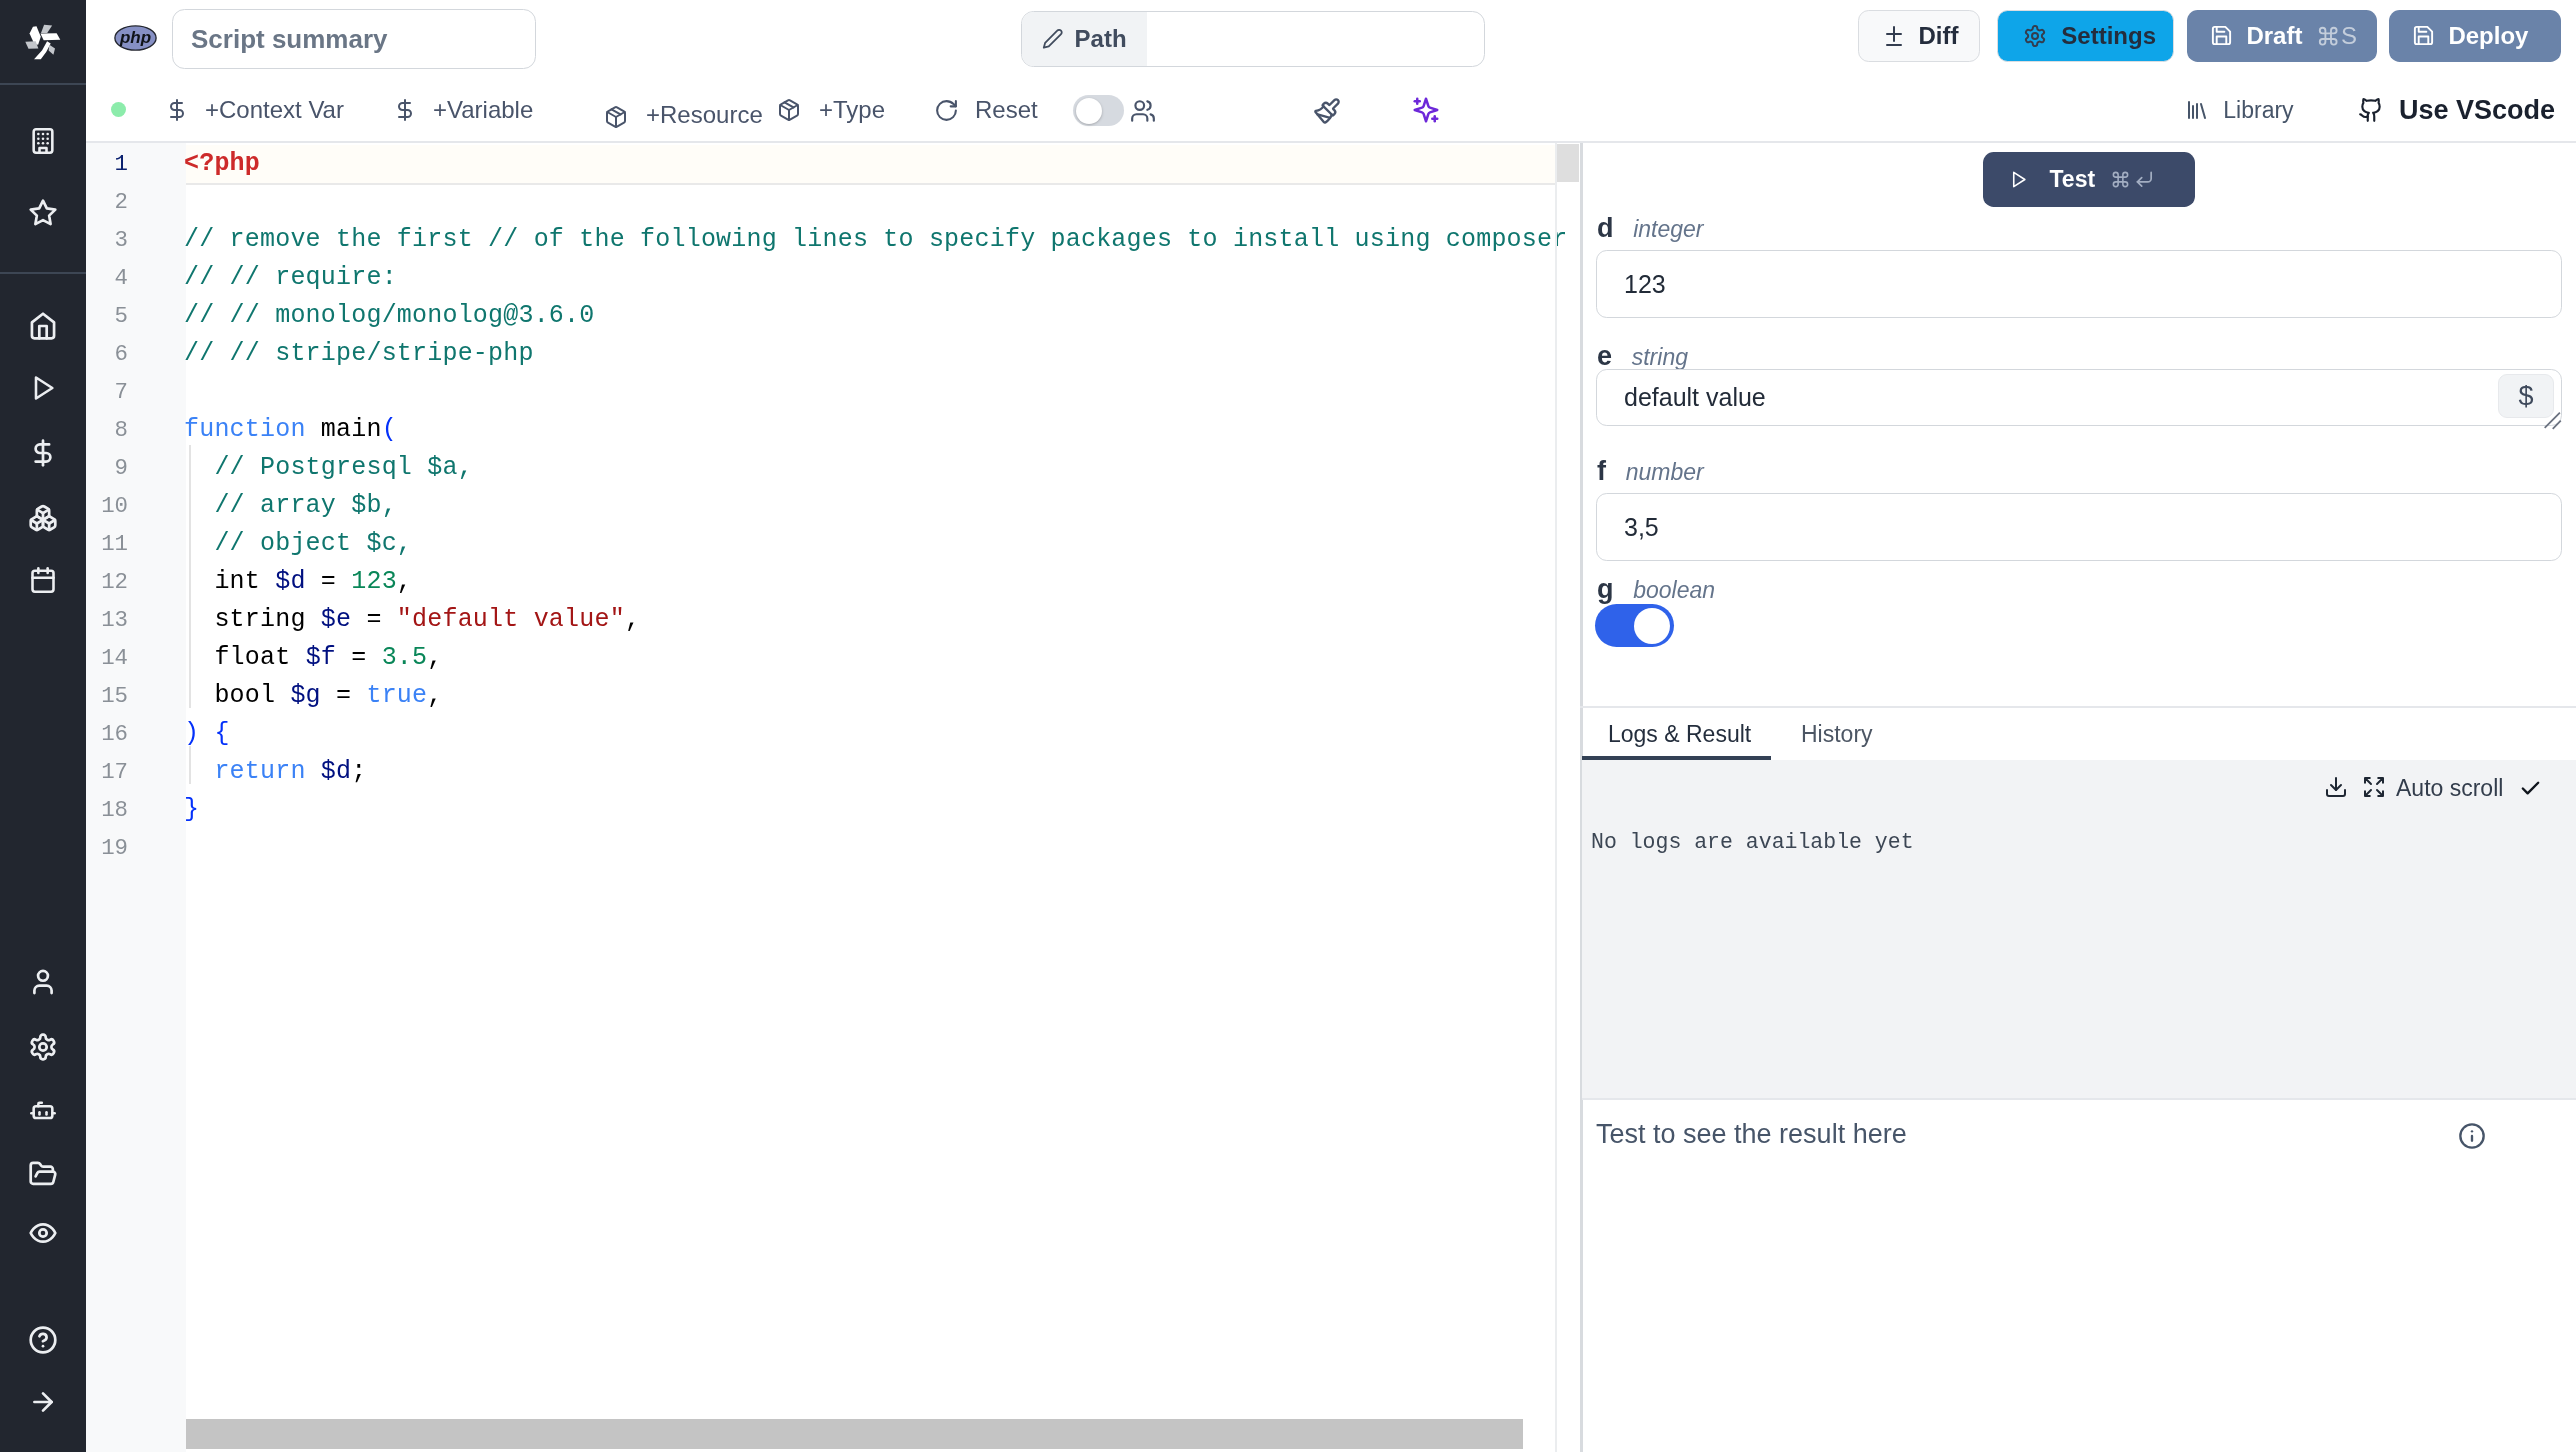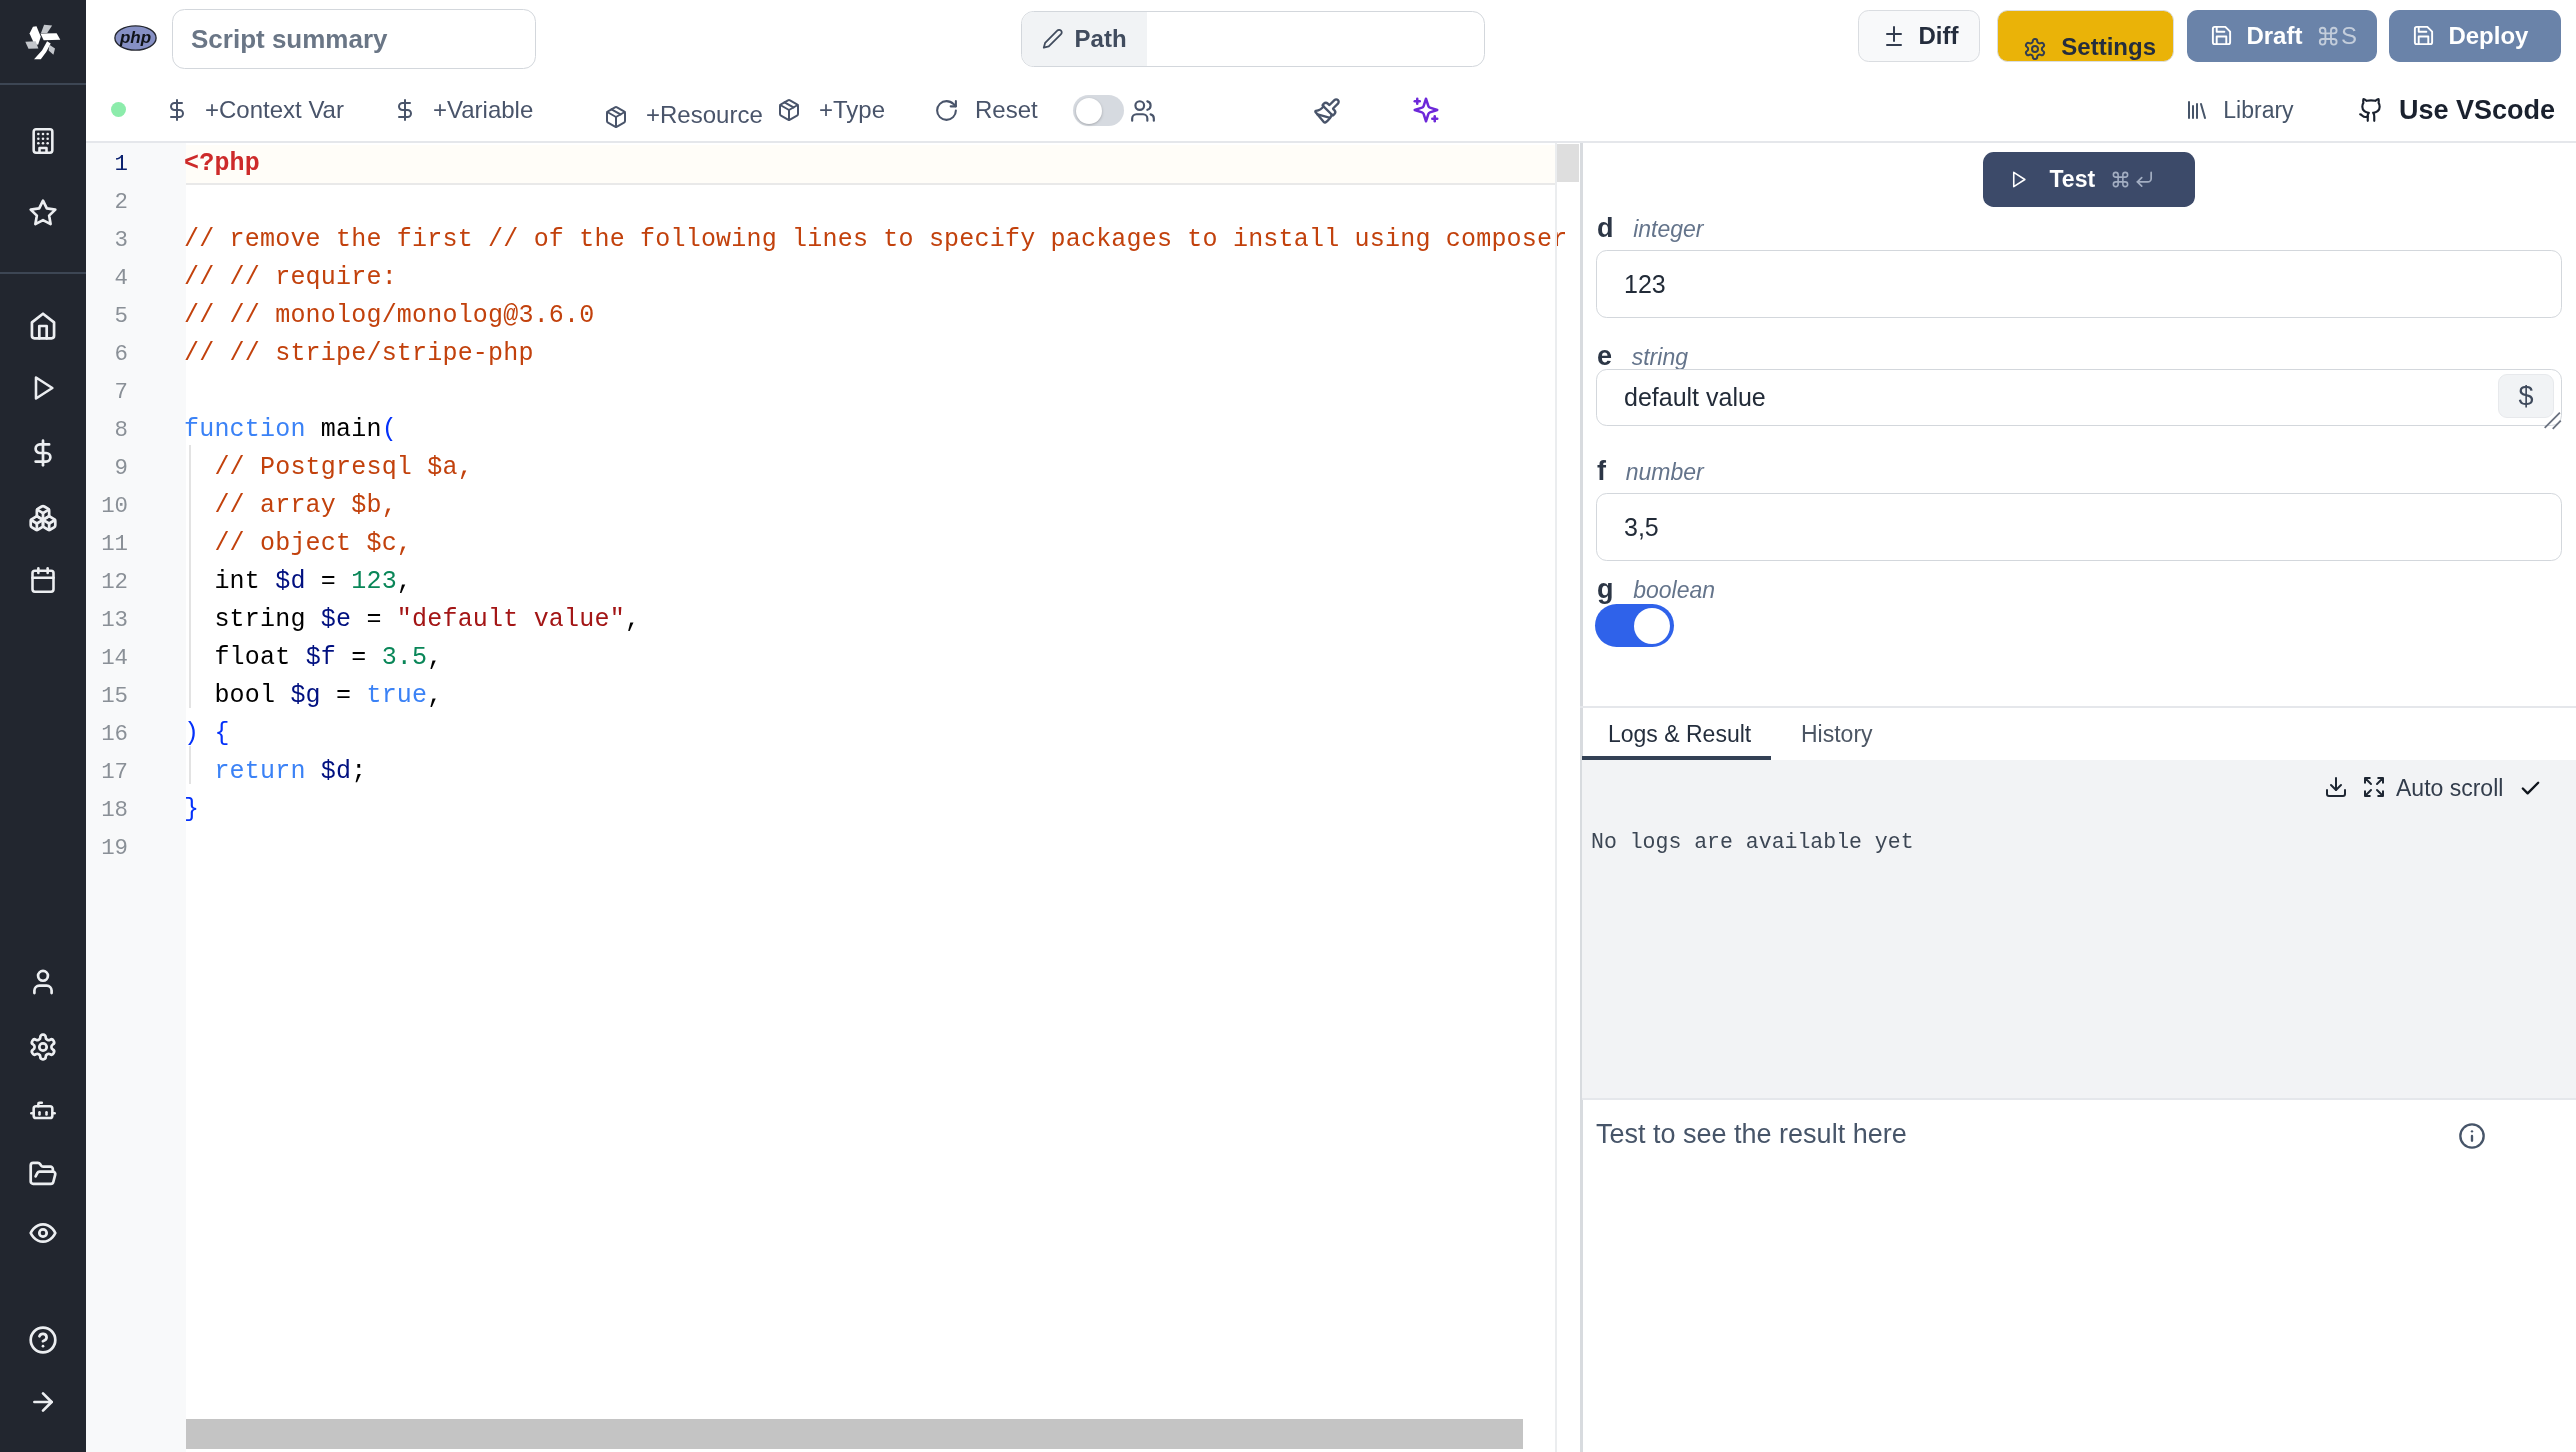--- a/index.html
+++ b/index.html
@@ -10,31 +10,31 @@
 
   
   #sidebar { position:absolute; left:0; top:0; width:86px; height:1453px; background:#22262f; }
   #sidebar svg.sicon { stroke-width:2.2; }
   #sidebar .sep { position:absolute; left:0; width:86px; height:1.8px; background:#3d4654; }
   .sicon { position:absolute; left:43px; transform:translate(-50%,-50%); color:#eceef1; }
 
   
   .hbtn { position:absolute; top:9.8px; height:52px; border-radius:10.7px; display:flex; align-items:center; font-weight:700; font-size:24px; }
   .light { background:#f8f9fa; border:1.8px solid #dadde1; color:#242d3d; }
-  .white { background:#eab308; border:1.8px solid #dadde1; color:#242d3d;align-items:flex-end; }
+  .white { background:#0ea5e9; border:1.8px solid #dadde1; color:#242d3d; }
   .blue  { background:#6a83a9; color:#fff; }
 
   
   .titem { position:absolute; top:91px; height:38px; display:flex; align-items:center; color:#49546a; font-size:24px; }
 
   
   .ln { height:38px; line-height:38px; font-family:"Liberation Mono", monospace; font-size:22.4px; color:#8a9097; text-align:right; }
   .cl { height:38px; line-height:38px; white-space:pre; }
   #code { position:absolute; left:184px; top:145px; font-family:"Liberation Mono", monospace; font-size:25px; letter-spacing:0.2px; color:#000; }
-  .grn { color:#c2410c; } .blu { color:#3b82f6; } .nav { color:#001080; }
+  .grn { color:#0f766e; } .blu { color:#3b82f6; } .nav { color:#001080; }
   .num { color:#098658; } .str { color:#a31515; } .brk { color:#0431fa; }
 
   
   .label { position:absolute; left:1597px; font-size:27px; font-weight:700; color:#2c3646; }
   .typ { font-weight:400; font-style:italic; font-size:23px; color:#64748b; margin-left:19.7px; }
   .input { position:absolute; left:1596px; width:966px; height:68px; border:1.8px solid #d3d7dc; border-radius:10.7px; background:#fff; font-size:25px; color:#222b38; display:flex; align-items:center; padding-left:27px; }
 </style>
 </head>
 <body>
 <div id="app">

